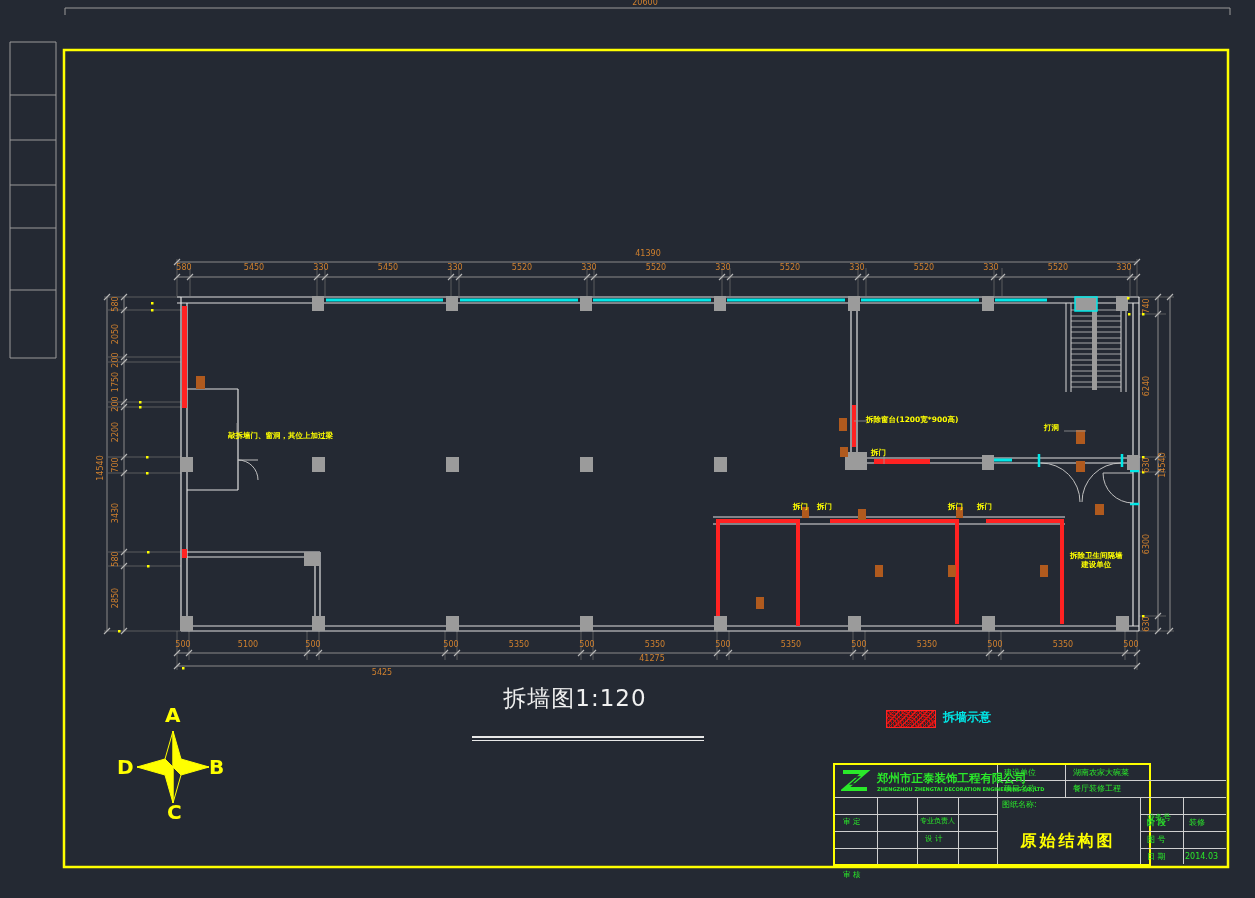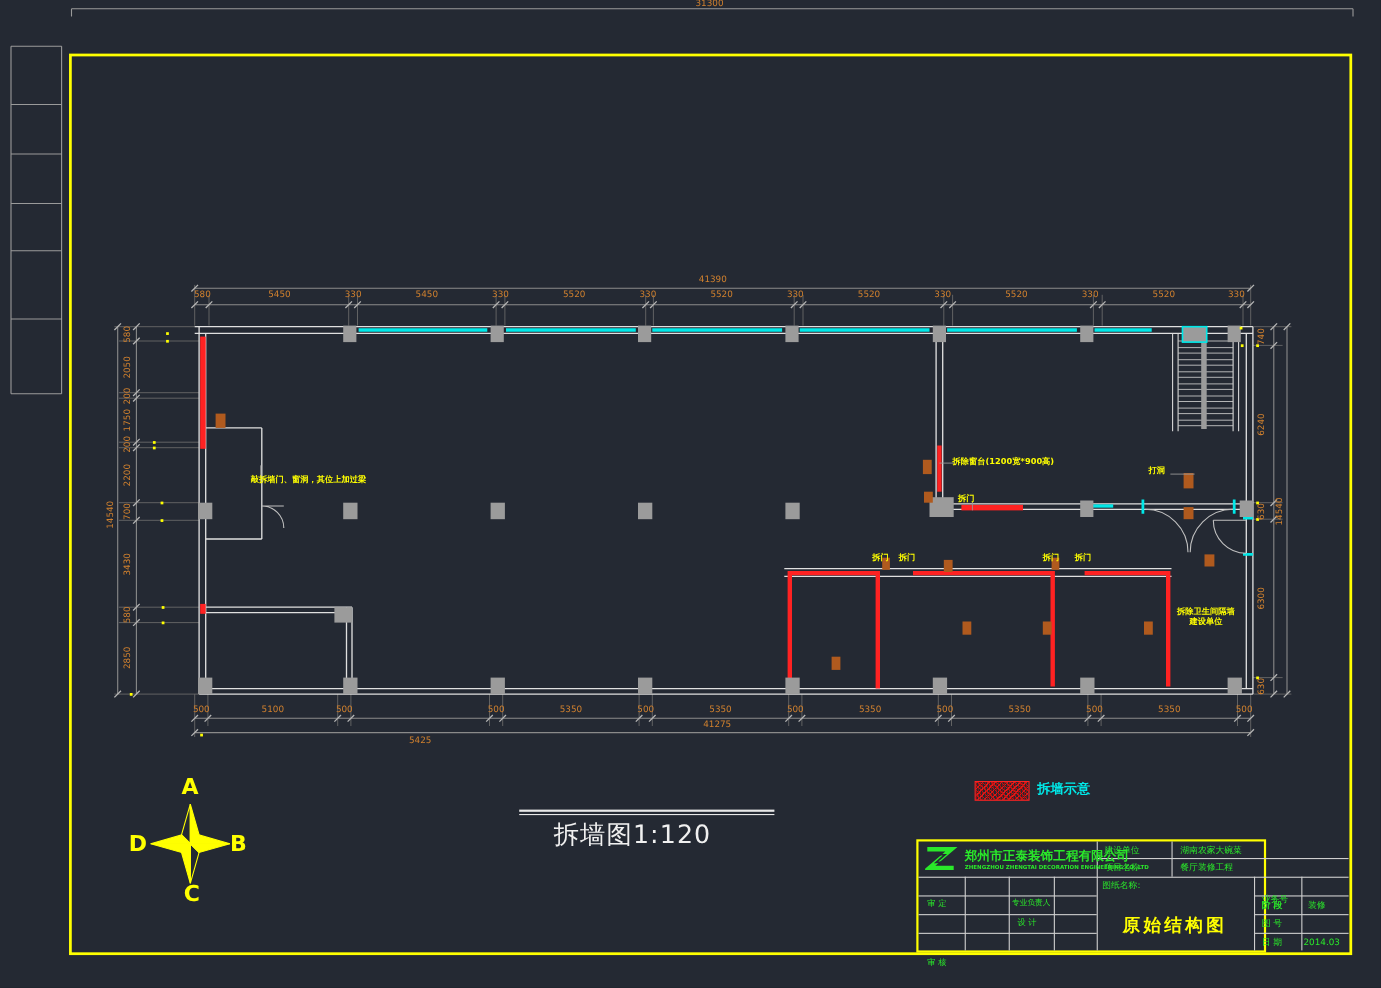--- a/index.html
+++ b/index.html
@@ -5,21 +5,21 @@
   html,body{margin:0;padding:0;background:#20252d;}
   #canvas{position:relative;width:1255px;height:898px;background:#242933;overflow:hidden;
           font-family:"DejaVu Sans",sans-serif;}
   #plan-svg{position:absolute;left:0;top:0;}
   .dim{position:absolute;color:#d0802e;font-size:8px;line-height:1;white-space:nowrap;
        transform:translateX(-50%);}
   .dimv{position:absolute;color:#d0802e;font-size:8px;line-height:1;white-space:nowrap;
         transform:translate(-50%,-50%) rotate(-90deg);}
   .ann{position:absolute;color:#ffff00;font-size:7.5px;font-weight:700;line-height:1.2;white-space:nowrap;}
   .cletter{position:absolute;color:#ffff00;font-size:20px;font-weight:700;line-height:1;}
-  #plan-title{position:absolute;left:575px;top:743px;transform:translateX(-50%);
+  #plan-title{position:absolute;left:575px;top:683px;transform:translateX(-50%);
               color:#f0f0f0;font-size:23px;letter-spacing:1px;white-space:nowrap;}
   .title-rule{position:absolute;background:#e8e8e8;}
   #stamp{position:absolute;left:886px;top:710px;width:50px;height:18px;
          border:1.5px solid #ff2222;box-sizing:border-box;
          background:
            repeating-linear-gradient(45deg,#c21414 0 1px,transparent 1px 3px),
            repeating-linear-gradient(-45deg,#e01b1b 0 1px,transparent 1px 4px),
            repeating-linear-gradient(90deg,#8f1010 0 1px,transparent 1px 2px);}
   #legend-label{position:absolute;left:943px;top:709px;color:#00e8e8;font-size:12px;
                 font-weight:700;white-space:nowrap;}
@@ -177,21 +177,21 @@
       <polygon points="173,731 165,759 173,767" fill="none"></polygon>
       <polygon points="209,767 181,759 173,767" fill="#ffff00"></polygon>
       <polygon points="209,767 181,775 173,767" fill="#ffff00"></polygon>
       <polygon points="137,767 165,759 173,767" fill="#ffff00"></polygon>
       <polygon points="137,767 165,775 173,767" fill="#ffff00"></polygon>
       <polygon points="173,803 165,775 173,767" fill="#ffff00"></polygon>
       <polygon points="173,803 181,775 173,767" fill="none"></polygon>
     </g>
   </svg>
 
-  <span class="dim" style="left:645px;top:-1px;">31300</span>
+  <span class="dim" style="left:645px;top:-1px;">20600</span>
 
   <span class="dim" style="left:648px;top:250px;">41390</span>
   <span class="dim" style="left:184px;top:264px;">580</span>
   <span class="dim" style="left:254px;top:264px;">5450</span>
   <span class="dim" style="left:321px;top:264px;">330</span>
   <span class="dim" style="left:388px;top:264px;">5450</span>
   <span class="dim" style="left:455px;top:264px;">330</span>
   <span class="dim" style="left:522px;top:264px;">5520</span>
   <span class="dim" style="left:589px;top:264px;">330</span>
   <span class="dim" style="left:656px;top:264px;">5520</span>

